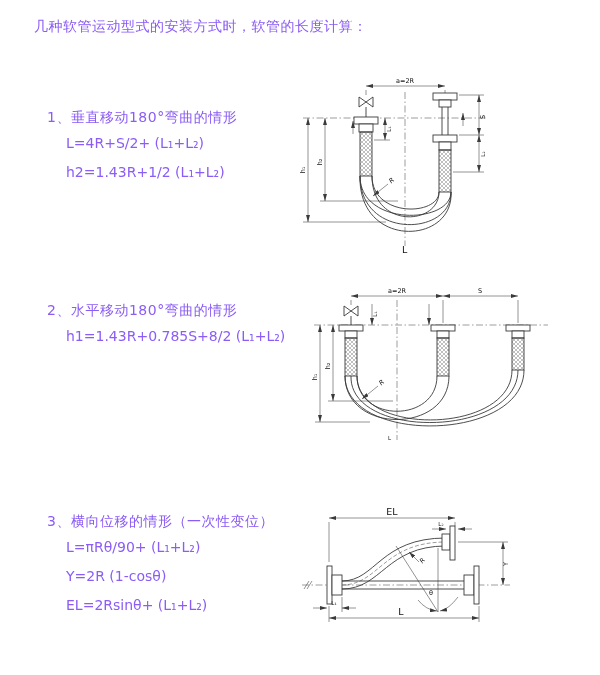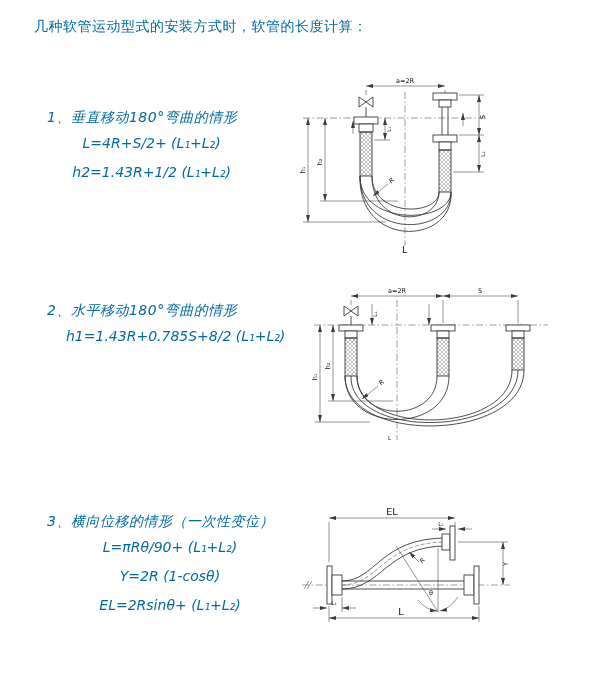--- a/index.html
+++ b/index.html
@@ -1,24 +1,24 @@
 <!DOCTYPE html>
 <html><head>
 <meta charset="utf-8">
 <style>
   html,body { margin:0; padding:0; background:#ffffff; }
   .page {
     position:relative; width:600px; height:675px; background:#ffffff;
-    font-family:"DejaVu Sans","Liberation Sans",sans-serif; color:#0369a1;
+    font-family:"DejaVu Sans","Liberation Sans",sans-serif; color:#8b5cf6;
     overflow:hidden;
   }
   .title { position:absolute; left:34px; top:18px; font-size:14px; letter-spacing:0.5px; }
-  .section { position:absolute; left:47px; font-size:14px;font-style:italic; }
+  .section { position:absolute; left:47px; font-size:14px; }
   .heading { line-height:20px; margin:0 0 7px 0; letter-spacing:0.5px; }
-  .formula { line-height:18px; margin:0 0 11px 19px; white-space:pre;text-align:center; }
+  .formula { line-height:18px; margin:0 0 11px 19px; white-space:pre; }
   svg.diag { position:absolute; }
   .ln  { fill:none; stroke:#3a3a3a; stroke-width:0.9; }
   .fit { fill:#ffffff; stroke:#3a3a3a; stroke-width:0.9; }
   .dln { fill:none; stroke:#3a3a3a; stroke-width:0.55; }
   .cl  { fill:none; stroke:#3a3a3a; stroke-width:0.5; stroke-dasharray:7 2.5 1.5 2.5; }
   .hcl { fill:none; stroke:#3a3a3a; stroke-width:0.5; stroke-dasharray:4 2; }
   text.dim { font-size:6.5px; fill:#111; }
   text.sm  { font-size:5.5px; fill:#111; }
   text.big { font-size:9.5px; fill:#111; }
 </style>

